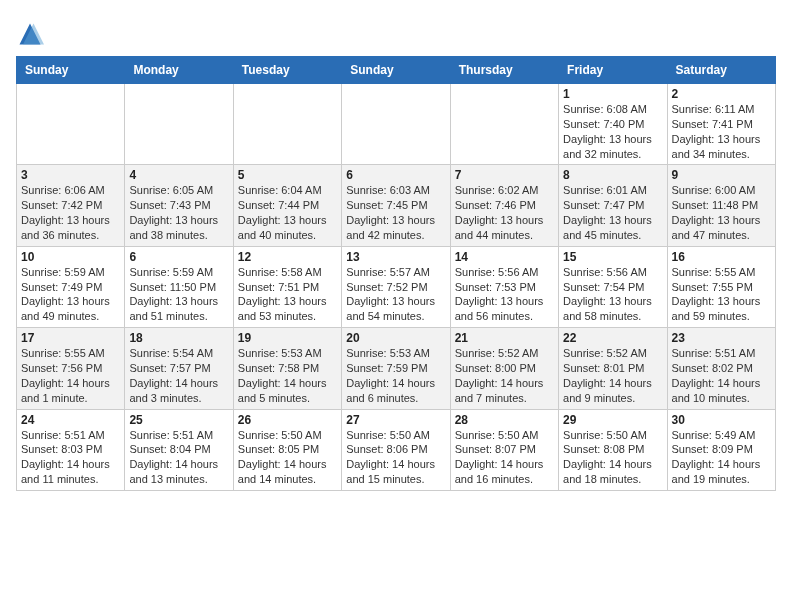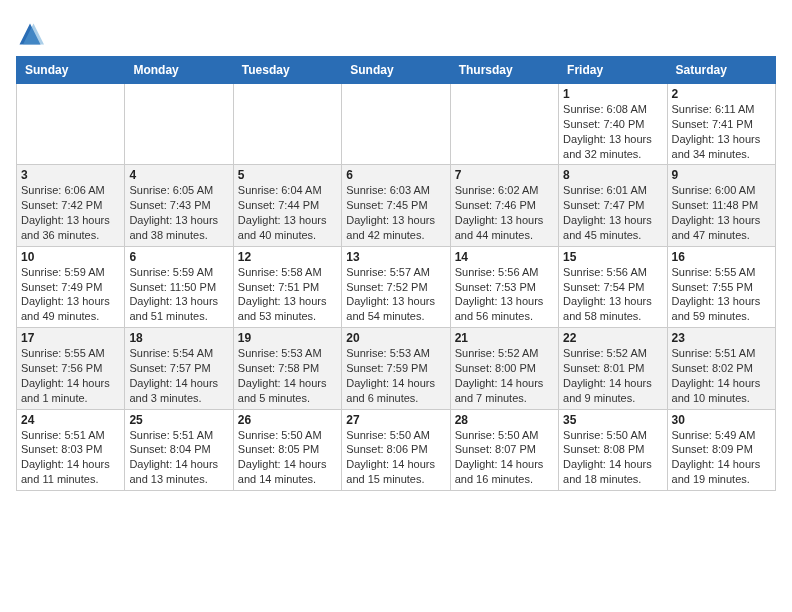--- a/index.html
+++ b/index.html
@@ -335,21 +335,21 @@
 and 15 minutes.</div>
         </td>
         <td>
           <span class="day-num">28</span>
           <div class="day-info">Sunrise: 5:50 AM
 Sunset: 8:07 PM
 Daylight: 14 hours
 and 16 minutes.</div>
         </td>
         <td>
-          <span class="day-num">35</span>
+          <span class="day-num">29</span>
           <div class="day-info">Sunrise: 5:50 AM
 Sunset: 8:08 PM
 Daylight: 14 hours
 and 18 minutes.</div>
         </td>
         <td>
           <span class="day-num">30</span>
           <div class="day-info">Sunrise: 5:49 AM
 Sunset: 8:09 PM
 Daylight: 14 hours

